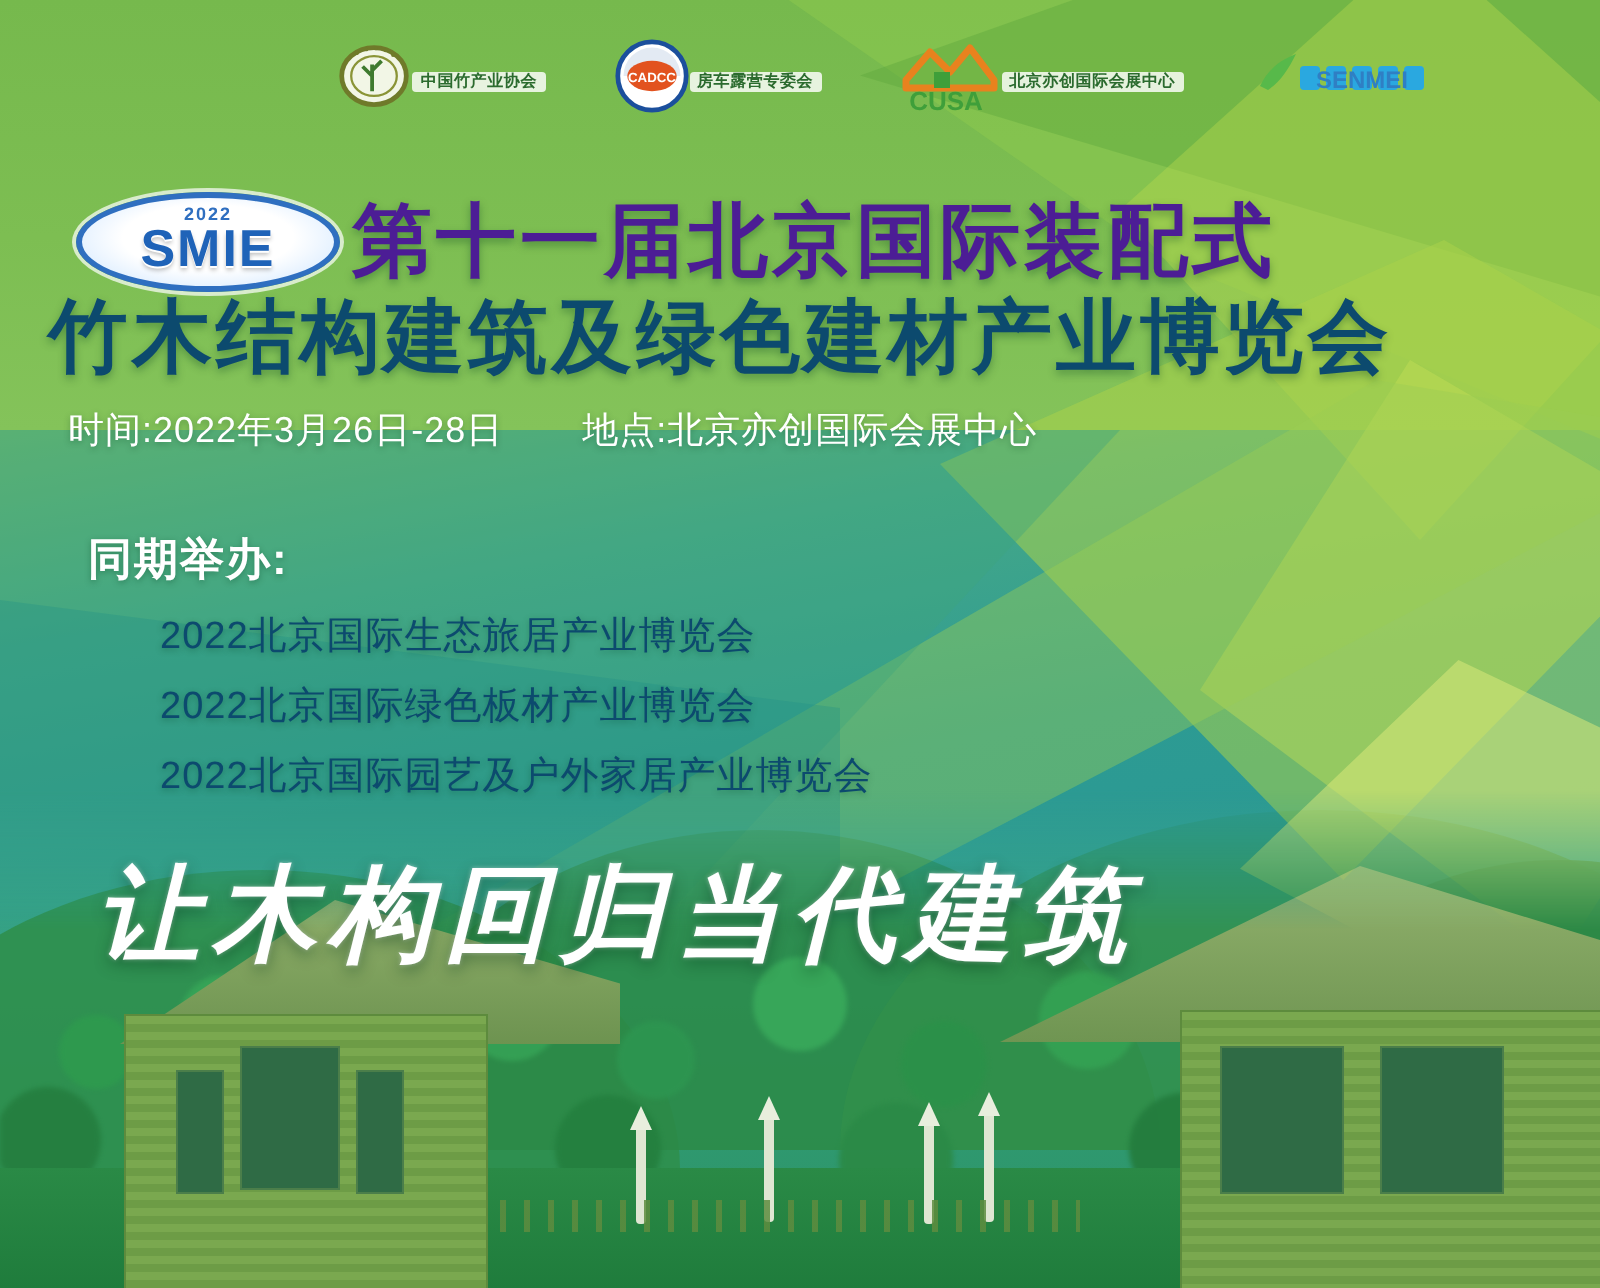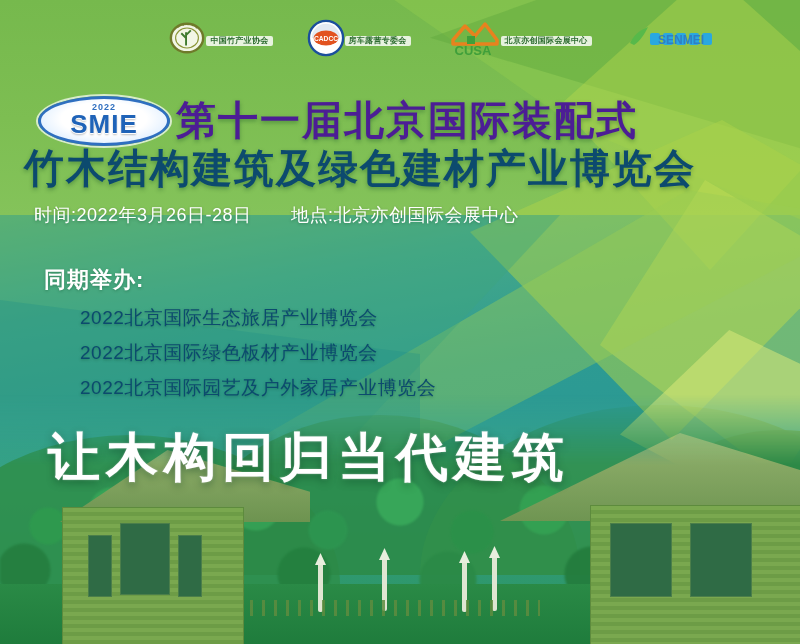--- a/index.html
+++ b/index.html
@@ -140,20 +140,21 @@
     position:absolute;left:44px;top:265px;font-size:22px;font-weight:bold;color:#fff;letter-spacing:1px;
     text-shadow:0 1px 3px rgba(0,60,30,.35);
   }
   .ev{position:absolute;left:44px;font-size:19px;color:#0c4a6e;letter-spacing:.5px;text-shadow:0 1px 3px rgba(0,60,30,.35);margin-left:36px;}
   .ev1{top:305px;} .ev2{top:340px;} .ev3{top:375px;}
 
   
   .callig{
     position:absolute;color:#ffffff;font-weight:bold;
     font-family:"DejaVu Serif","Liberation Serif",serif;
+    font-style:italic;
     text-shadow:0 3px 8px rgba(0,50,25,.45),0 0 2px rgba(255,255,255,.5);
     white-space:nowrap;
   }
   .c1{left:48px;top:423px;font-size:52px;letter-spacing:6px;}
   .c2{left:176px;top:487px;font-size:48px;letter-spacing:5px;}
 </style>
 </head>
 <body>
 
 <div class="poster">

